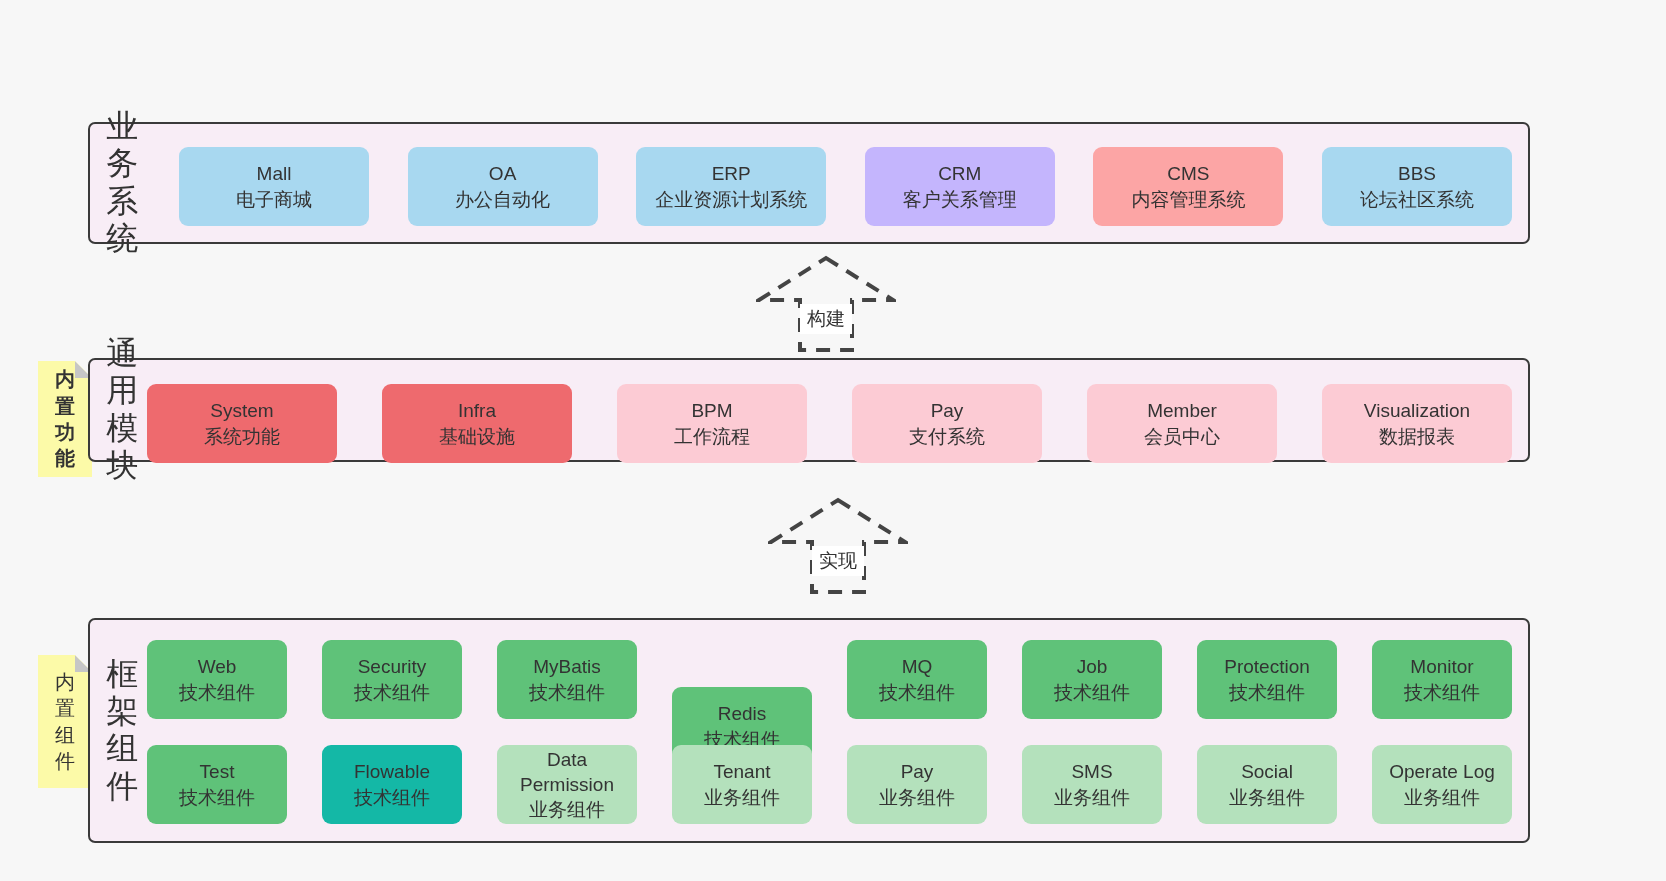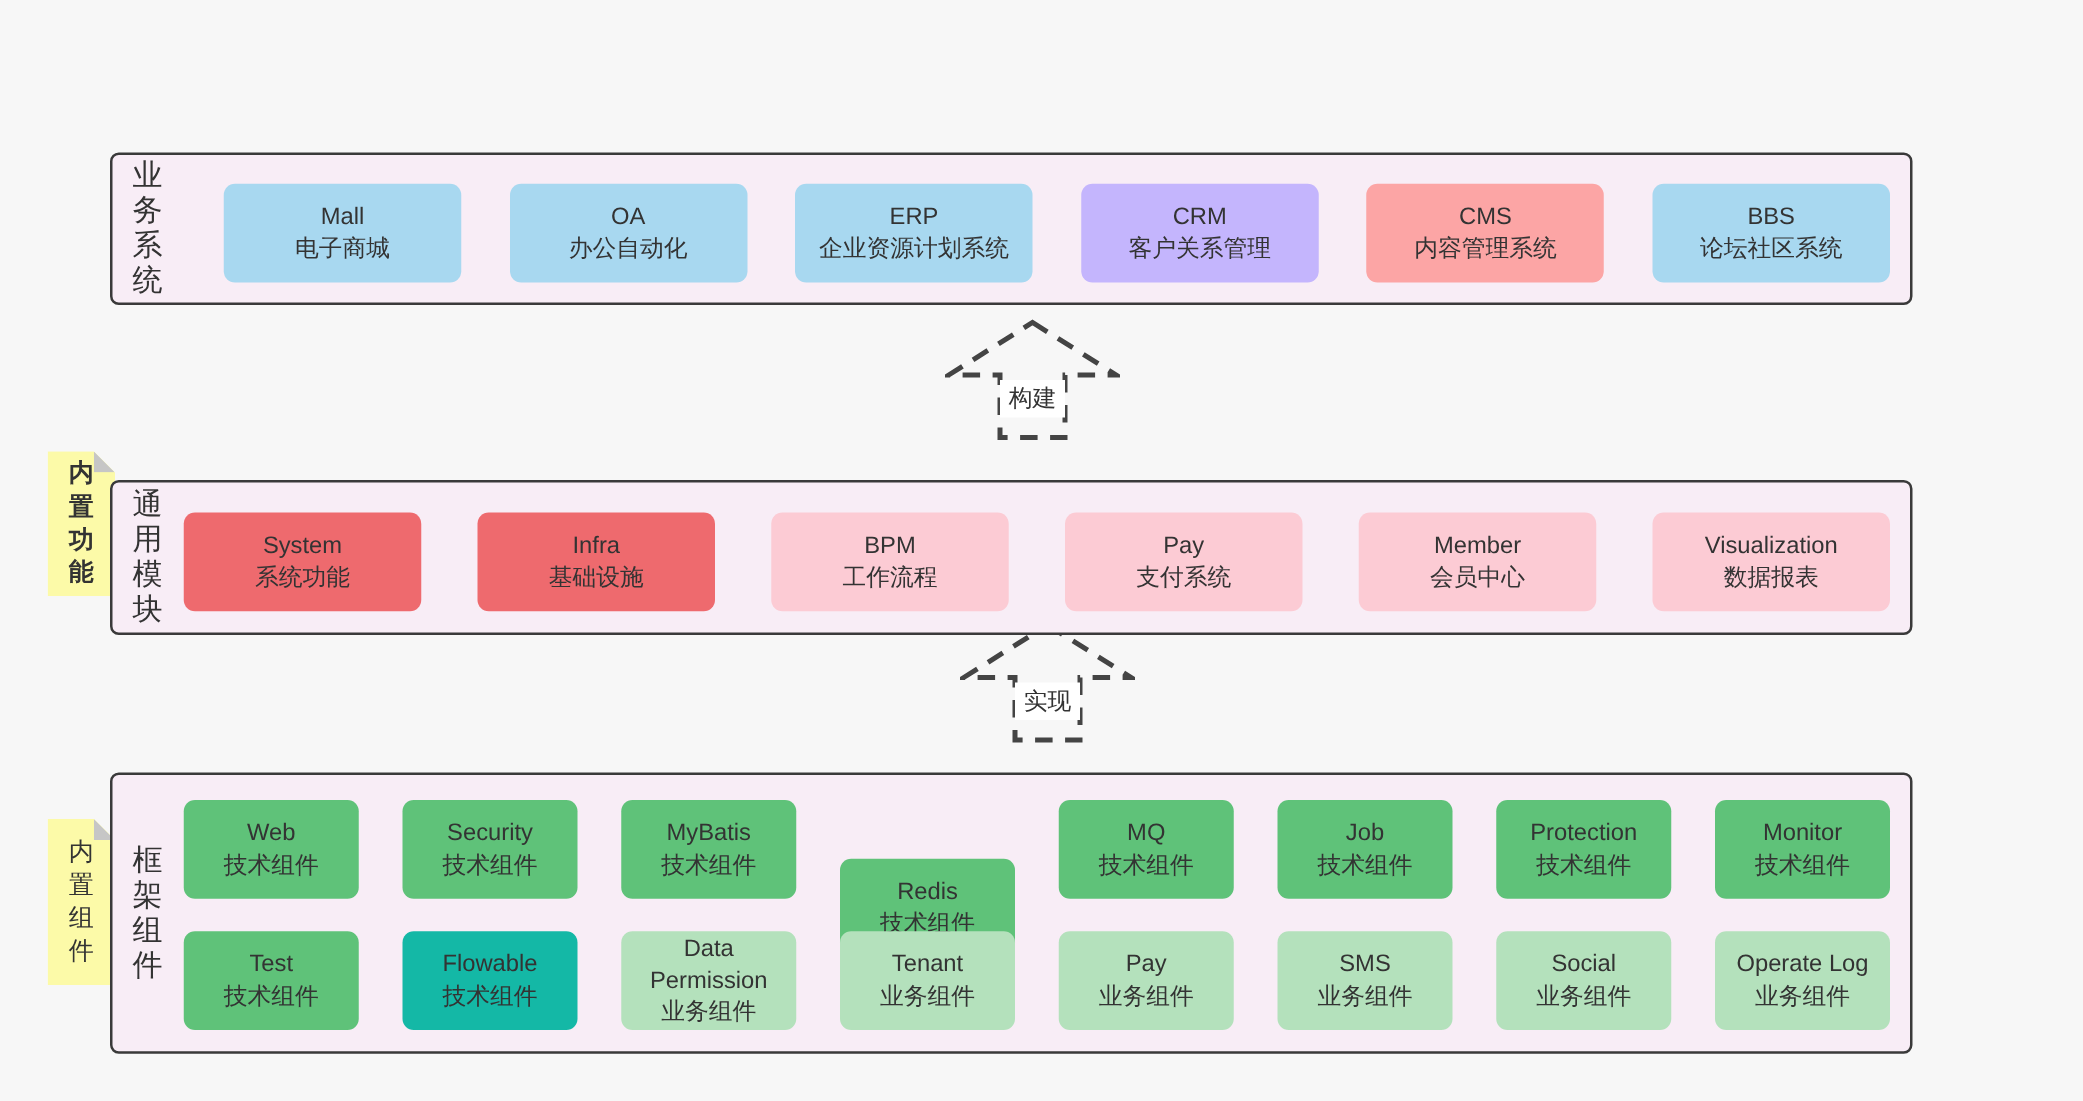--- a/index.html
+++ b/index.html
@@ -26,30 +26,30 @@
   .layer{
     position:absolute;
     left:88px;
     width:1442px;
     background:var(--container-bg);
     border:2px solid var(--line);
     border-radius:7px;
     z-index:1;
   }
   .layer-business { top:122px; height:122px; }
-  .layer-modules  { top:384px; height:124px; }
+  .layer-modules  { top:358px; height:104px; }
   .layer-framework{ top:618px; height:225px; }
 
   .v-label{
     position:absolute;
     left:15px;
     top:50%;
     transform:translateY(-50%);
     width:1.08em;
-    font-size:24px;
+    font-size:32px;
     line-height:1.17;
     letter-spacing:0;
     word-break:break-all;
     text-align:center;
     color:var(--ink);
   }
 
   .row{
     position:absolute;
     left:57px;

